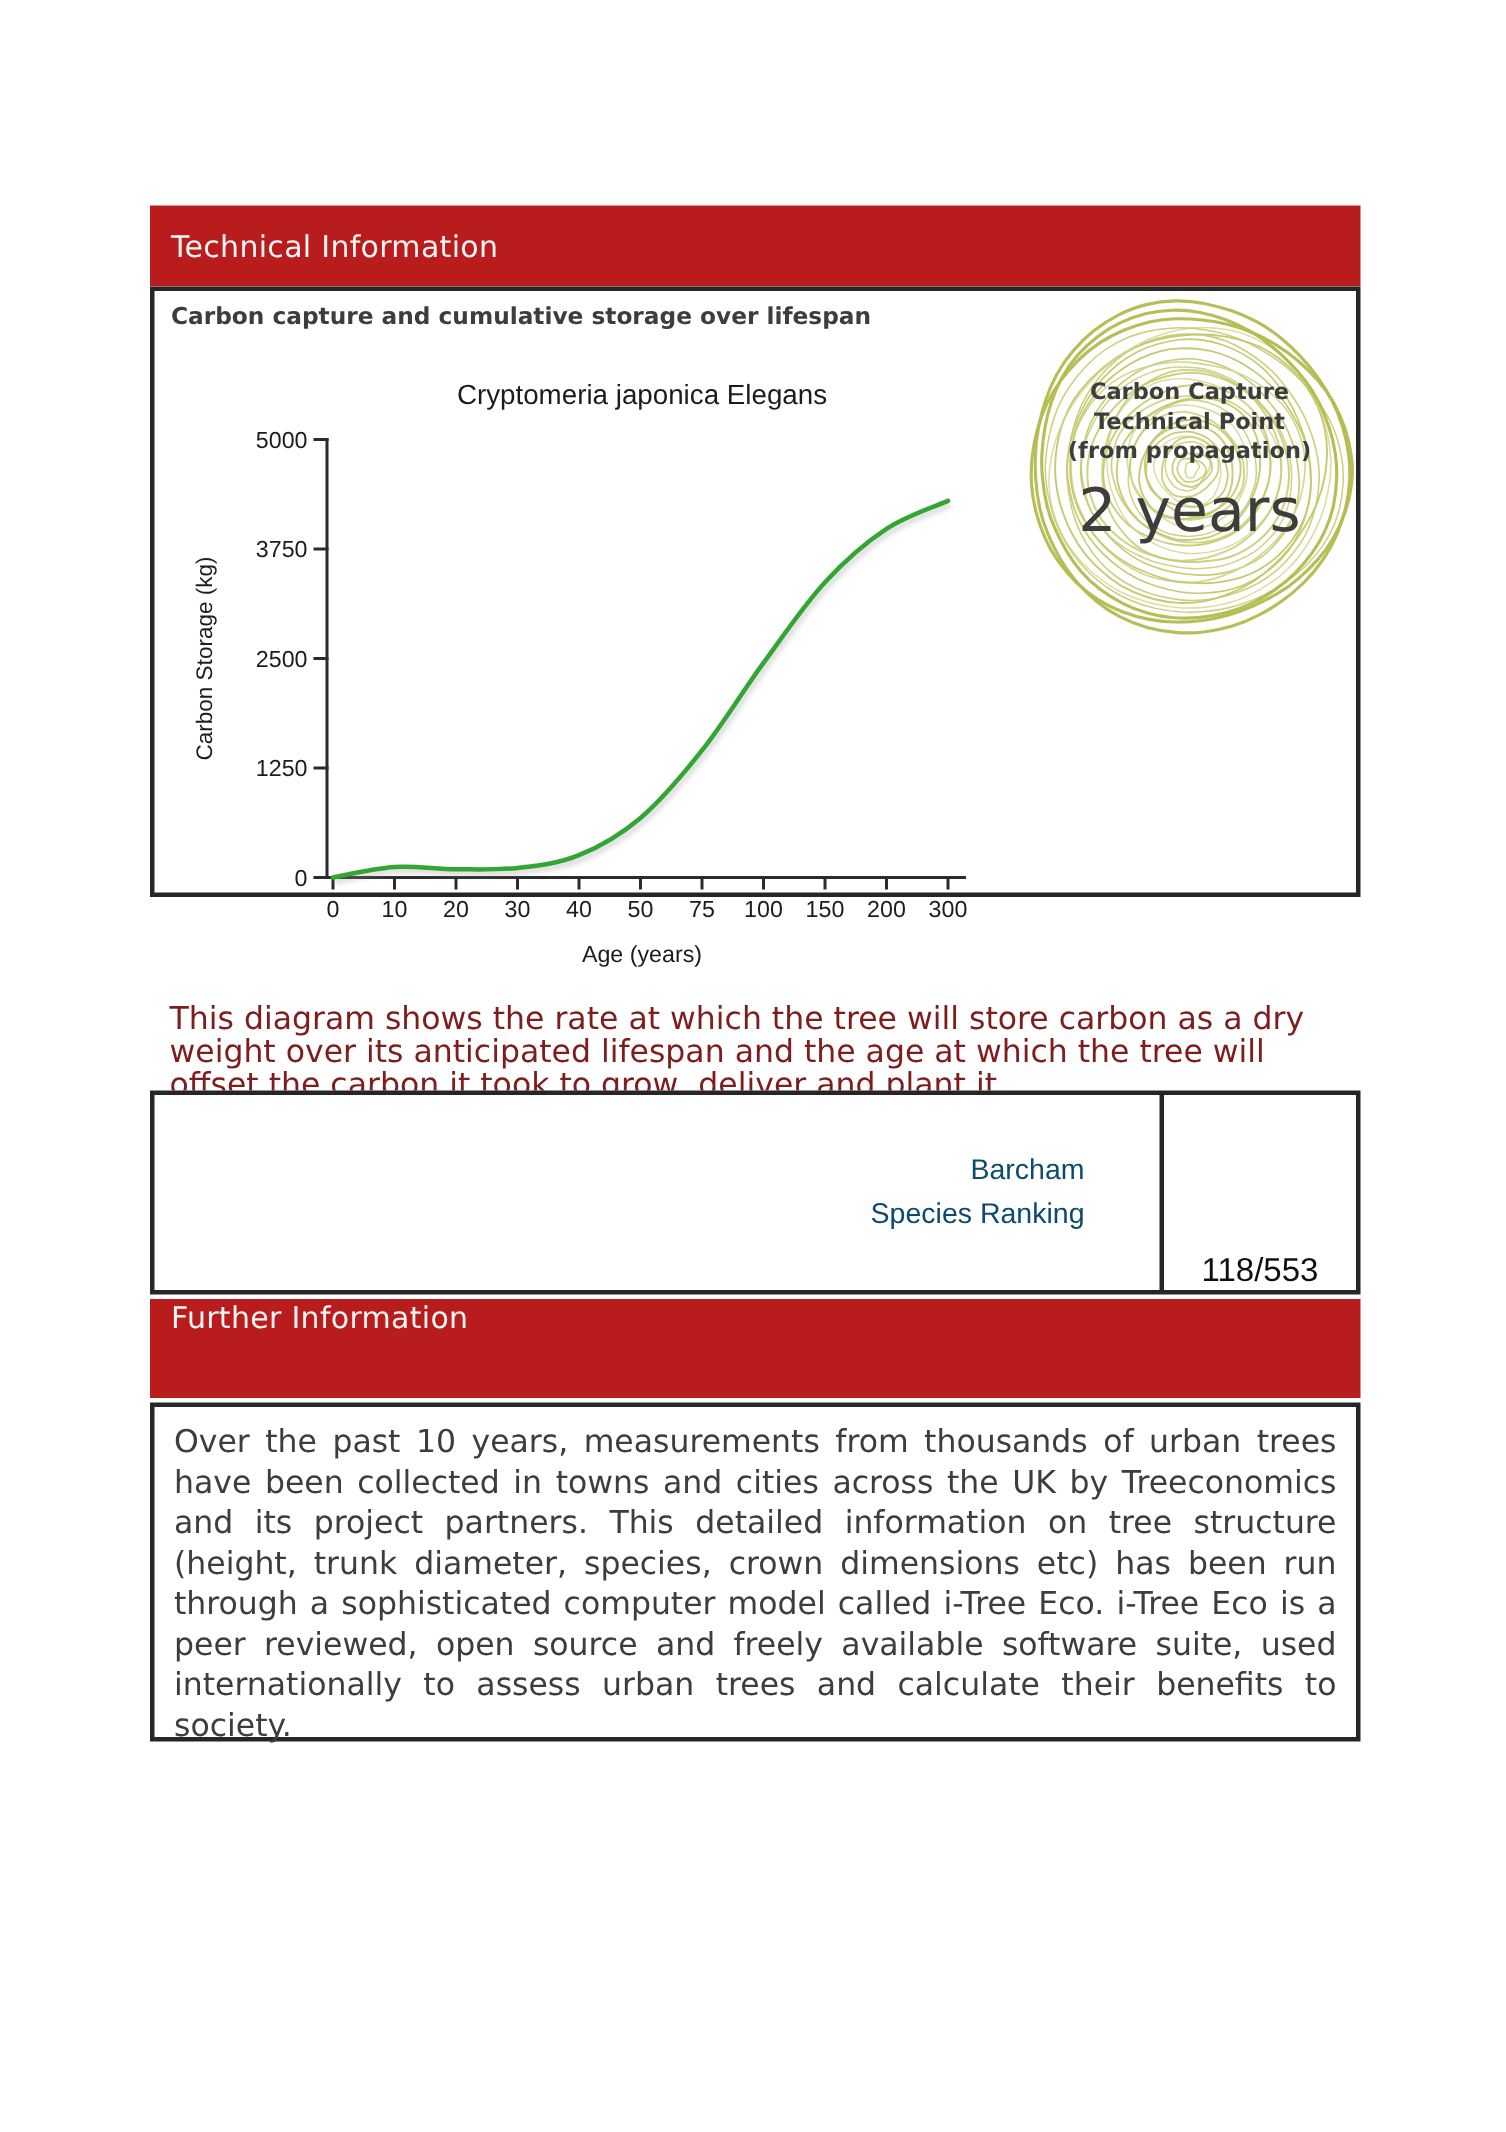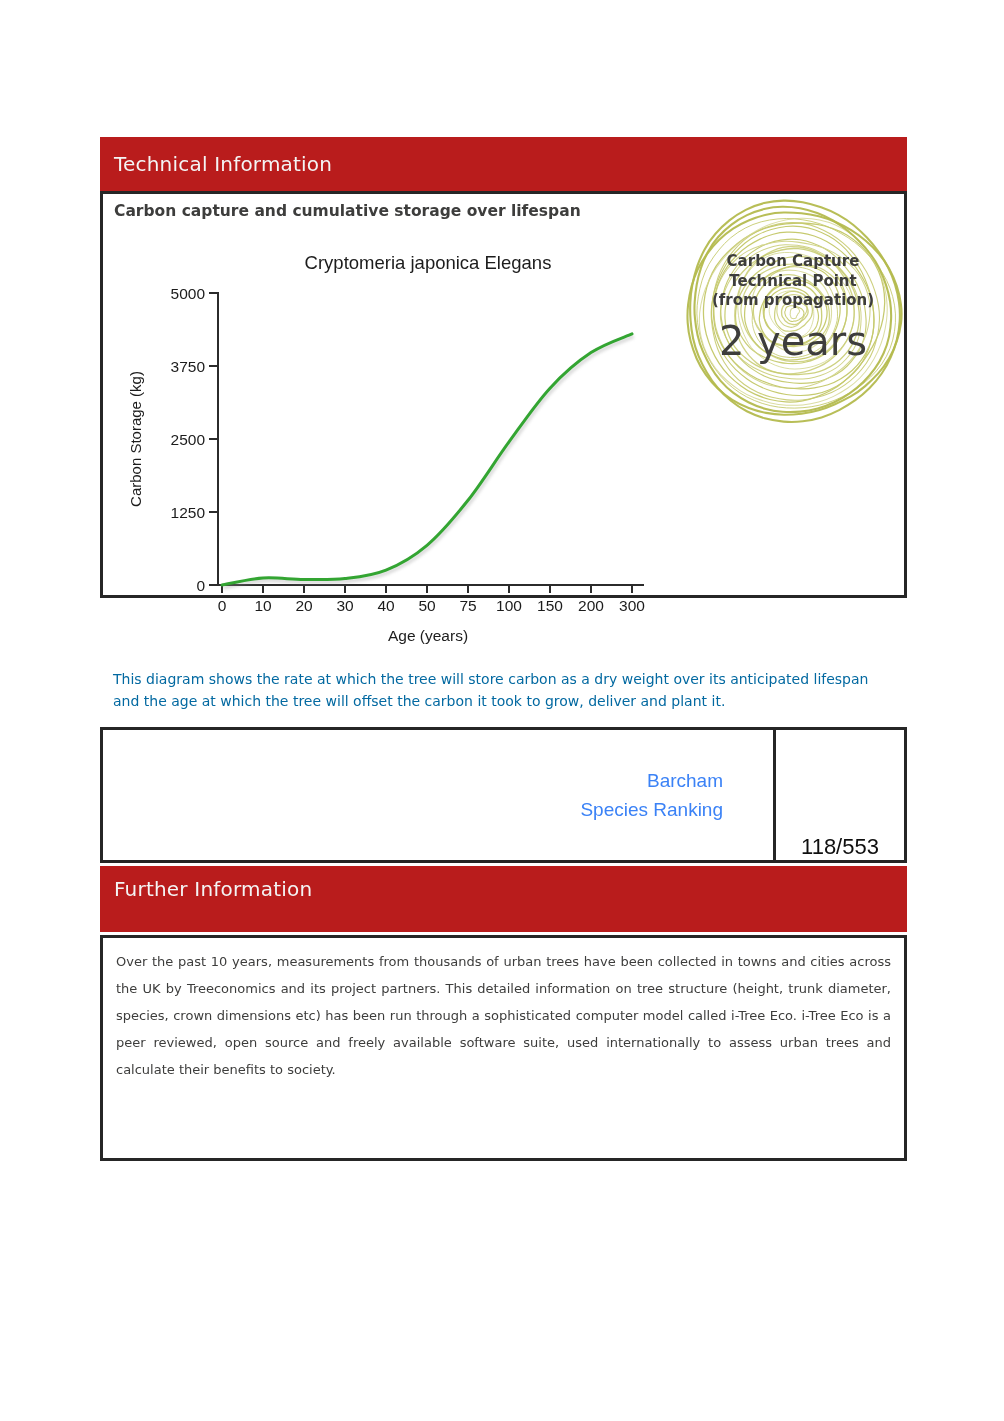--- a/index.html
+++ b/index.html
@@ -9,21 +9,21 @@
     font-family:"Liberation Sans", sans-serif; overflow:hidden;
   }
   .band {
     position:absolute; left:100px; width:807px; background:#b91c1c;
     color:#f4f4f4; font-family:"DejaVu Sans", sans-serif;
     display:flex; align-items:center;
   }
   .band-label { font-size:20px; padding-left:14px; letter-spacing:0.2px; }
   #band-technical { top:137px; height:54px; }
   #band-further   { top:866px; height:66px; align-items:flex-start; }
-  #band-further .band-label { padding-top:11px; }
+  #band-further .band-label { }
 
   .framed-box {
     position:absolute; left:100px; width:807px; background:#ffffff;
     border:3px solid #262626;
   }
   #chart-box { top:191px; height:407px; }
   #ranking-box { top:727px; height:136px; display:flex; }
   #info-box { top:935px; height:226px; padding:10px 13px; }
 
   #chart-heading {
@@ -36,37 +36,37 @@
   #breakeven-badge {
     position:absolute; left:550px; top:58px; width:280px; text-align:center;
     color:#3d3d3c; font-family:"DejaVu Sans", sans-serif; z-index:2;
     pointer-events:none;
   }
   .badge-line { font-size:15px; font-weight:bold; line-height:19.5px; }
   #badge-value { font-size:40px; font-weight:normal; margin-top:8px; line-height:44px; }
 
   #chart-caption {
     position:absolute; left:10px; top:474px; width:780px;
-    font-family:"DejaVu Sans", sans-serif; font-size:14px;
-    line-height:22px; color:#0369a1;
+    font-family:"DejaVu Sans", sans-serif; font-size:21px;
+    line-height:22px; color:#7f1d1d;
   }
 
   #ranking-label-cell {
     width:673px; border-right:3px solid #262626;
     display:flex; flex-direction:column; justify-content:center;
     align-items:flex-end; padding-right:50px;
   }
-  .ranking-label-line { font-size:19px; line-height:29px; color:#3b82f6;text-align:right; }
+  .ranking-label-line { font-size:19px; line-height:29px; color:#0c4a6e;text-align:right; }
   #ranking-value-cell {
     flex:1; display:flex; align-items:flex-end; justify-content:center;
   }
   #ranking-value { font-size:22px; color:#0f0f0f; }
 
   .info-par {
-    font-family:"DejaVu Sans", sans-serif; font-size:13px; line-height:27px;
+    font-family:"DejaVu Sans", sans-serif; font-size:21px; line-height:27px;
     color:#3d3d3c; text-align:justify;
   }
   #info-par2 { margin-top:26px; text-align:left; }
 </style>
 </head>
 <body>
 
 <div id="page">
 
   <div class="band" id="band-technical">

